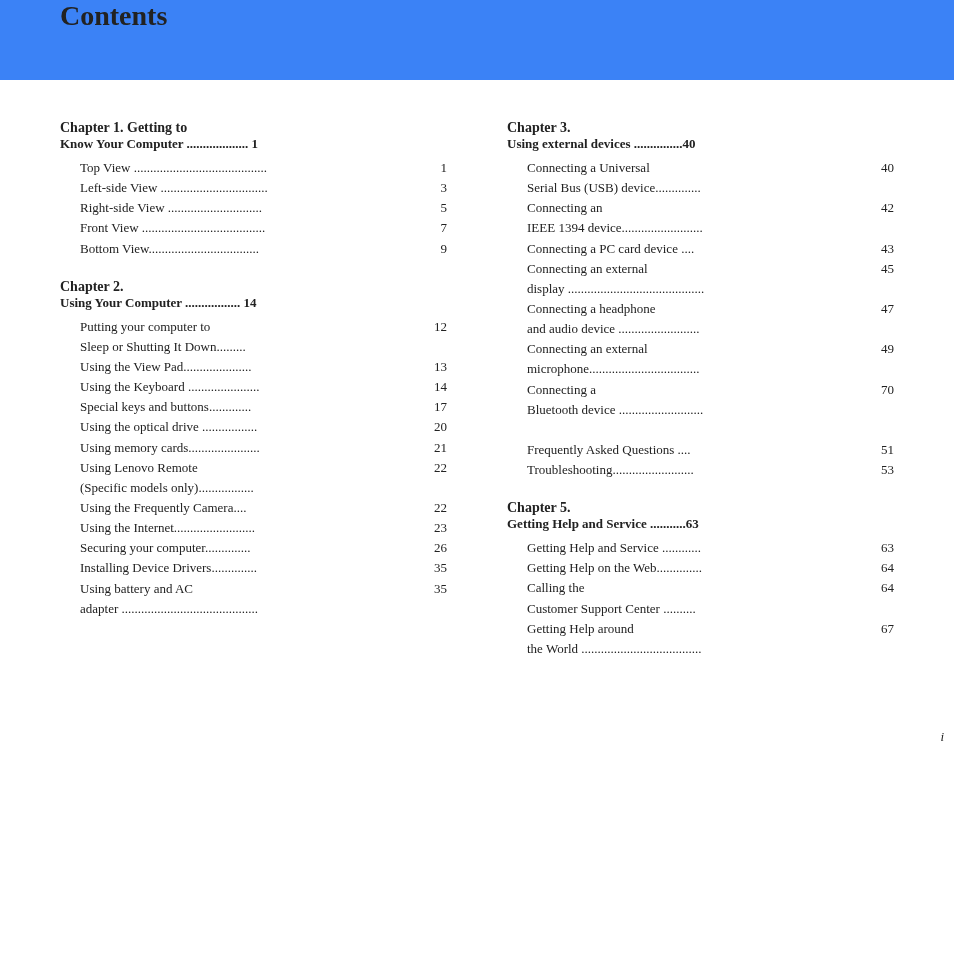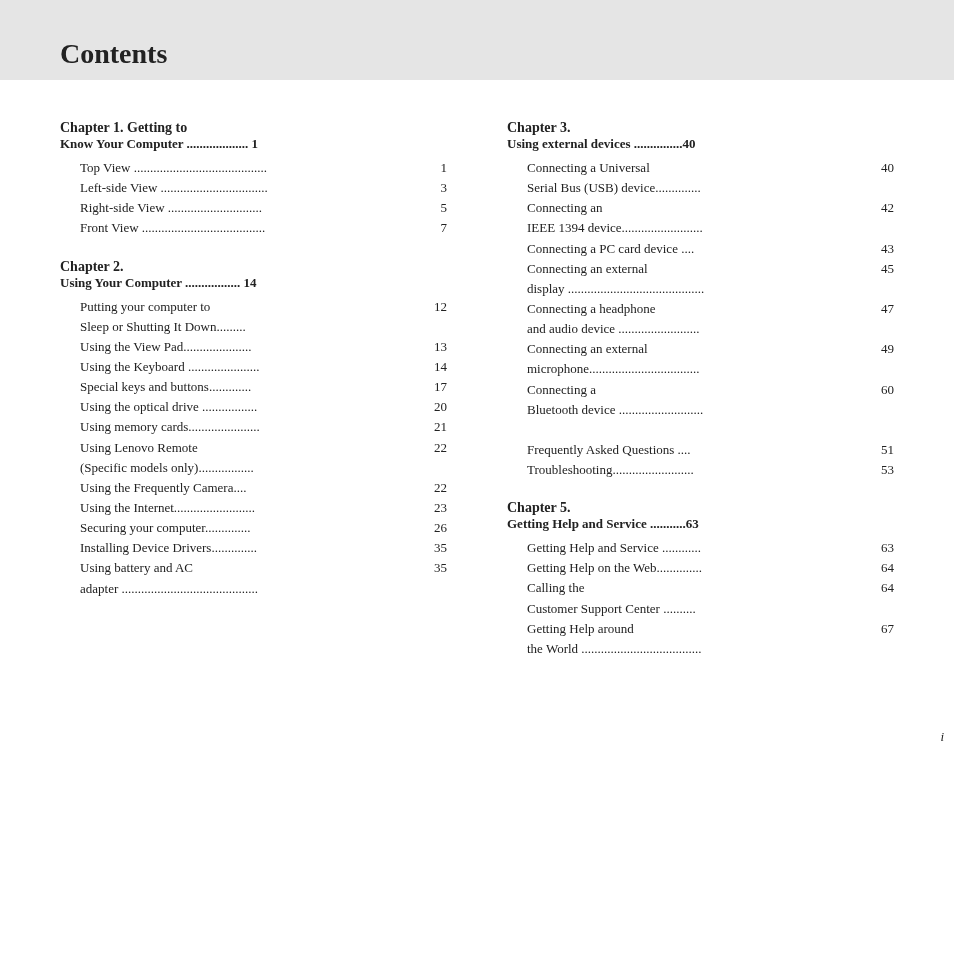--- a/index.html
+++ b/index.html
@@ -10,25 +10,25 @@
 
     body {
       width: 954px;
       height: 954px;
       background: #fff;
       font-family: Georgia, 'Times New Roman', serif;
       overflow: hidden;
     }
 
     .header-band {
-      background: #e5e5e5;
+      background: #3b82f6;
       width: 100%;
       height: 80px;
       display: flex;
-      align-items: flex-end;
+      align-items: flex-start;
       padding-bottom: 10px;
     }
 
     .header-title {
       font-size: 28px;
       font-weight: bold;
       color: #222;
       padding-left: 60px;
     }
 
@@ -119,20 +119,24 @@
           <span class="entry-page">3</span>
         </div>
         <div class="toc-entry">
           <span class="entry-text">Right-side View .............................</span>
           <span class="entry-page">5</span>
         </div>
         <div class="toc-entry">
           <span class="entry-text">Front View ......................................</span>
           <span class="entry-page">7</span>
         </div>
+        <div class="toc-entry">
+          <span class="entry-text">Bottom View..................................</span>
+          <span class="entry-page">9</span>
+        </div>
       </div>
     </div>
 
     <div class="chapter-section">
       <div class="chapter-label">Chapter 2.</div>
       <div class="chapter-title">Using Your Computer ................. 14</div>
       <div class="sub-entries">
         <div class="toc-entry">
           <span class="entry-text">Putting your computer to<br>Sleep or Shutting It Down.........</span>
           <span class="entry-page">12</span>
@@ -211,21 +215,21 @@
         <div class="toc-entry">
           <span class="entry-text">Connecting a headphone<br>and audio device .........................</span>
           <span class="entry-page">47</span>
         </div>
         <div class="toc-entry">
           <span class="entry-text">Connecting an external<br>microphone..................................</span>
           <span class="entry-page">49</span>
         </div>
         <div class="toc-entry">
           <span class="entry-text">Connecting a<br>Bluetooth device ..........................</span>
-          <span class="entry-page">60</span>
+          <span class="entry-page">70</span>
         </div>
       </div>
     </div>
 
     <div class="chapter-section">
       <div class="sub-entries">
         <div class="toc-entry">
           <span class="entry-text">Frequently Asked Questions ....</span>
           <span class="entry-page">51</span>
         </div>

